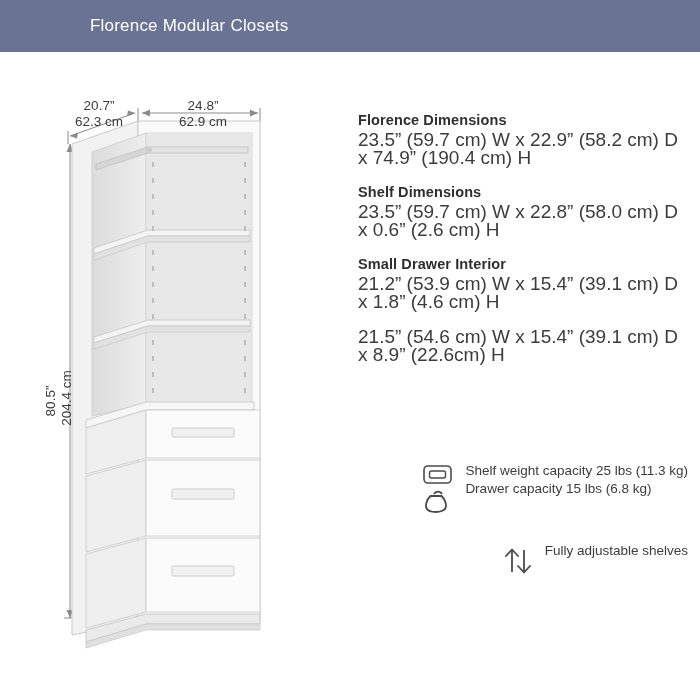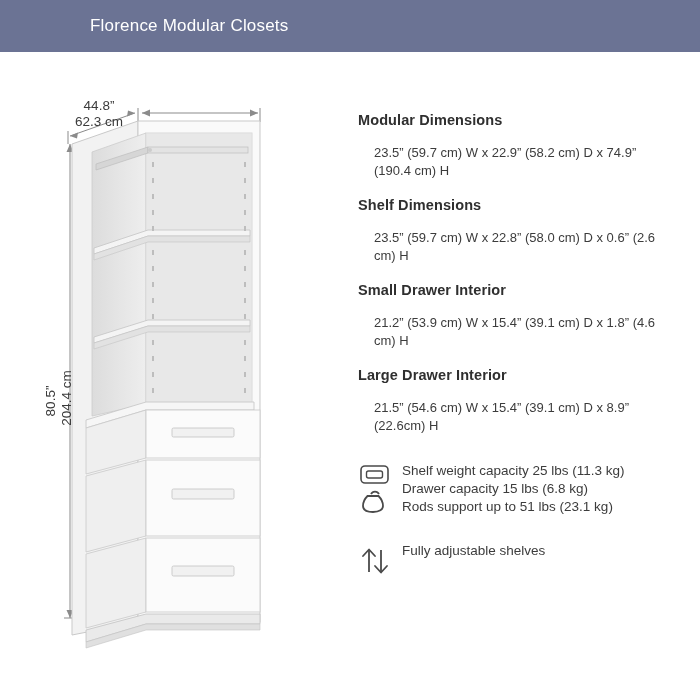--- a/index.html
+++ b/index.html
@@ -104,37 +104,38 @@
     margin-bottom: 17px;
   }
   .spec-title {
     font-size: 14.5px;
     color: #2f2f2f;
     font-weight: bold;
     margin: 0 0 3px 0;
     letter-spacing: 0.1px;
   }
   .spec-body {
-    font-size: 13px;
+    font-size: 19px;
     color: #3c3c3c;
     line-height: 18px;
-    margin: 16px;
+    margin: 0;
   }
 
   
   .features {
     position: absolute;
     left: 358px;
     top: 462px;
     width: 330px;
   }
   .feature-row {
     display: flex;
     align-items: flex-start;
     margin-bottom: 22px;
+    justify-content: flex-end;
   }
   .feature-icon {
     width: 44px;
     flex: 0 0 44px;
     display: flex;
     justify-content: flex-start;
     align-items: flex-start;
     padding-top: 2px;
   }
   .feature-text {
@@ -246,71 +247,73 @@
       <polygon points="86,502 146,486 146,560 86,576" fill="#efefef" stroke="#c9c9c9" stroke-width="0.8"></polygon>
       <rect x="146" y="486" width="114" height="74" fill="#fbfbfb" stroke="#c9c9c9" stroke-width="0.8"></rect>
       <rect x="172" y="514" width="62" height="10" rx="1.5" fill="#f1f1f1" stroke="#c3c3c3" stroke-width="0.8"></rect>
 
       <polygon points="86,578 146,562 260,562 260,572 146,572 86,590" fill="#eaeaea" stroke="#c2c2c2" stroke-width="0.8"></polygon>
       <polygon points="86,590 146,572 260,572 260,578 146,578 86,596" fill="#e0e0e0" stroke="#c2c2c2" stroke-width="0.6"></polygon>
     </svg>
 
     
     <div class="dim-label dim-depth">
-      <span class="in">44.8”</span>
+      <span class="in">20.7”</span>
       <span class="cm">62.3 cm</span>
     </div>
     
+    <div class="dim-label dim-width">
+      <span class="in">24.8”</span>
+      <span class="cm">62.9 cm</span>
+    </div>
     
     <div class="dim-height">
       <span class="in">80.5”</span>
       <span class="cm">204.4 cm</span>
     </div>
   </div>
 
   <div class="info">
 
     <div class="spec-block">
-      <p class="spec-title">Modular Dimensions</p>
+      <p class="spec-title">Florence Dimensions</p>
       <p class="spec-body">23.5” (59.7 cm) W x 22.9” (58.2 cm) D x 74.9” (190.4 cm) H</p>
     </div>
 
     <div class="spec-block">
       <p class="spec-title">Shelf Dimensions</p>
       <p class="spec-body">23.5” (59.7 cm) W x 22.8” (58.0 cm) D x 0.6” (2.6 cm) H</p>
     </div>
 
     <div class="spec-block">
       <p class="spec-title">Small Drawer Interior</p>
       <p class="spec-body">21.2” (53.9 cm) W x 15.4” (39.1 cm) D x 1.8” (4.6 cm) H</p>
     </div>
 
     <div class="spec-block">
-      <p class="spec-title">Large Drawer Interior</p>
       <p class="spec-body">21.5” (54.6 cm) W x 15.4” (39.1 cm) D x 8.9” (22.6cm) H</p>
     </div>
   </div>
 
   <div class="features">
 
     <div class="feature-row">
       <div class="feature-icon">
         <svg width="34" height="56" viewBox="0 0 34 56">
 
           <rect x="3" y="2" width="27" height="17" rx="4" fill="none" stroke="#4a4a4a" stroke-width="1.6"></rect>
           <rect x="8.5" y="7" width="16" height="7" rx="2" fill="none" stroke="#4a4a4a" stroke-width="1.4"></rect>
 
           <path d="M13 30 a4.5 4.5 0 0 1 8 0" fill="none" stroke="#4a4a4a" stroke-width="1.8"></path>
           <path d="M11.5 32 c-3 3 -4.5 7 -4.5 10 c0 3.5 3.5 6 10 6 c6.5 0 10 -2.5 10 -6 c0 -3 -1.5 -7 -4.5 -10 z" transform="translate(-2,0)" fill="none" stroke="#4a4a4a" stroke-width="1.8"></path>
         </svg>
       </div>
       <div class="feature-text">
         <div>Shelf weight capacity 25 lbs (11.3 kg)</div>
         <div>Drawer capacity 15 lbs (6.8 kg)</div>
-        <div>Rods support up to 51 lbs (23.1 kg)</div>
       </div>
     </div>
 
     <div class="feature-row" style="margin-top:14px;">
       <div class="feature-icon">
         <svg width="34" height="34" viewBox="0 0 34 34">
 
           <line x1="11" y1="28" x2="11" y2="6" stroke="#4a4a4a" stroke-width="1.8"></line>
           <polyline points="5,12 11,5.5 17,12" fill="none" stroke="#4a4a4a" stroke-width="1.8" stroke-linecap="round" stroke-linejoin="round"></polyline>
 

